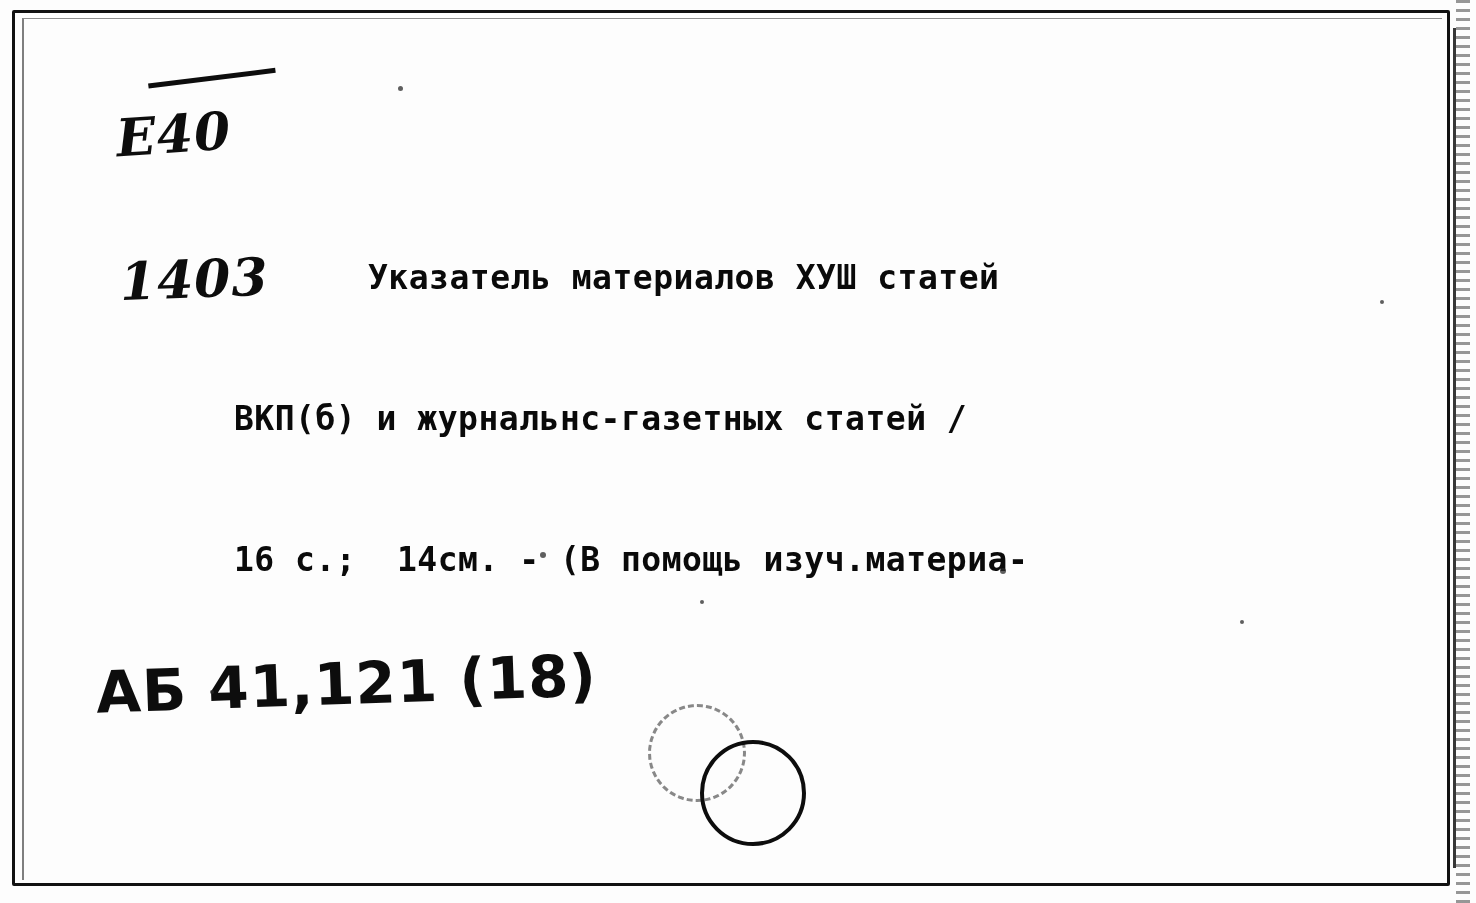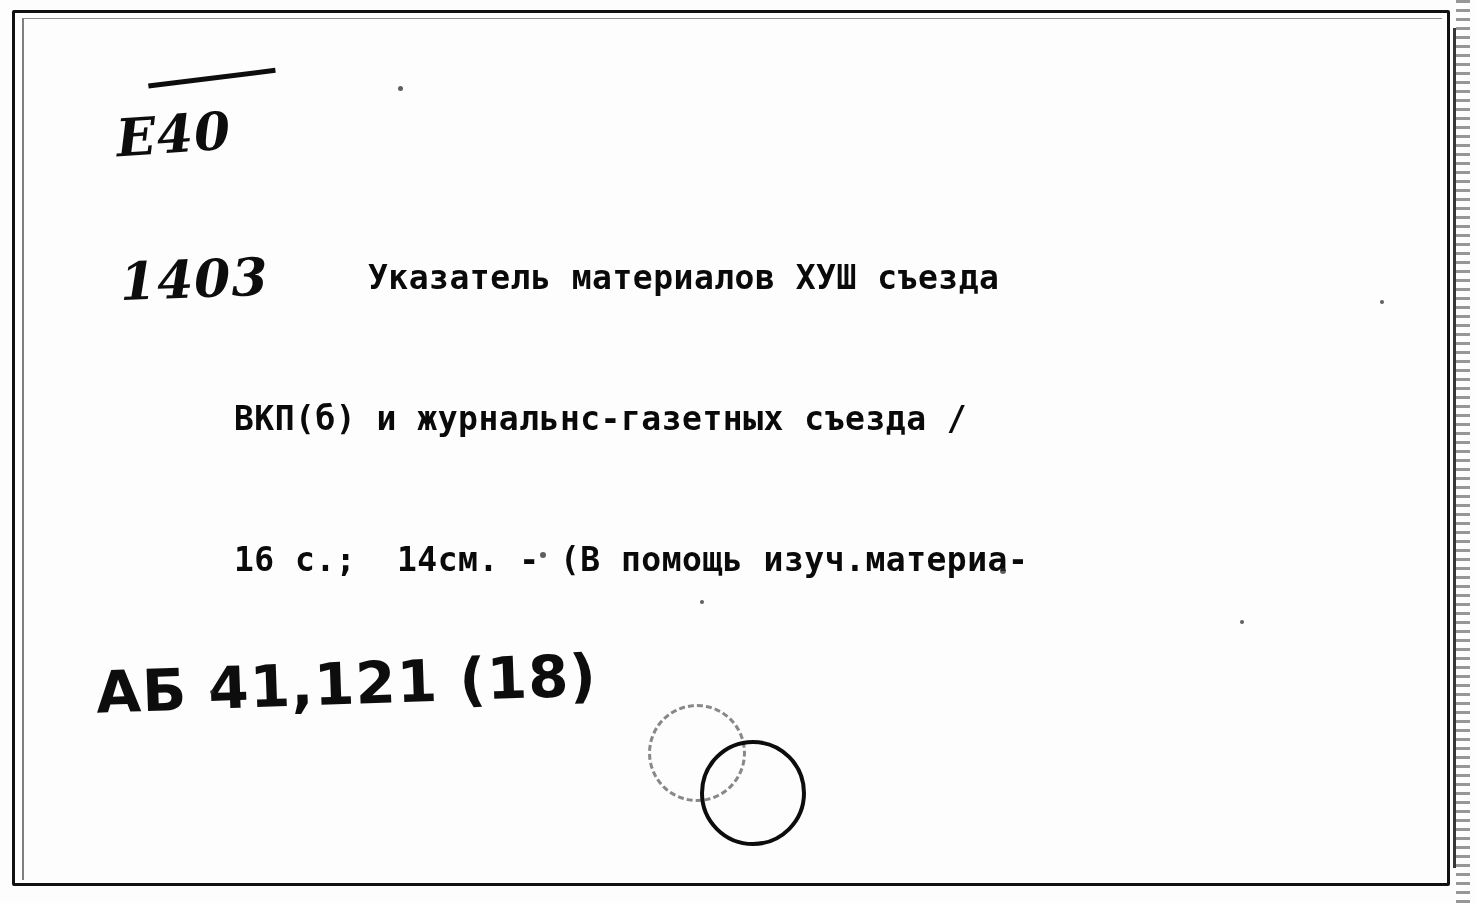--- a/index.html
+++ b/index.html
@@ -173,22 +173,22 @@
   <div class="scan-edge"></div>
   <div class="scan-edge-solid"></div>
 
   <div class="handwriting" id="hw-top">
     <span>Е40</span>
     <span class="bar"></span>
     <span class="num">1403</span>
   </div>
 
   <div class="typed">
-    <div class="line">Указатель материалов ХУШ съезда</div>
-    <div class="line hang">ВКП(б) и журнальнс-газетных съезда /</div>
+    <div class="line">Указатель материалов ХУШ статей</div>
+    <div class="line hang">ВКП(б) и журнальнс-газетных статей /</div>
     <div class="line hang">16 с.;  14см. - (В помощь изуч.материа-</div>
     
   </div>
 
   <div class="handwriting" id="hw-class">АБ 41,121 (18)</div>
 
   <div class="stamp-faint"></div>
   <div class="stamp-solid"></div>
 
   <div class="speck" style="left:398px; top:86px; width:5px; height:5px;"></div>

